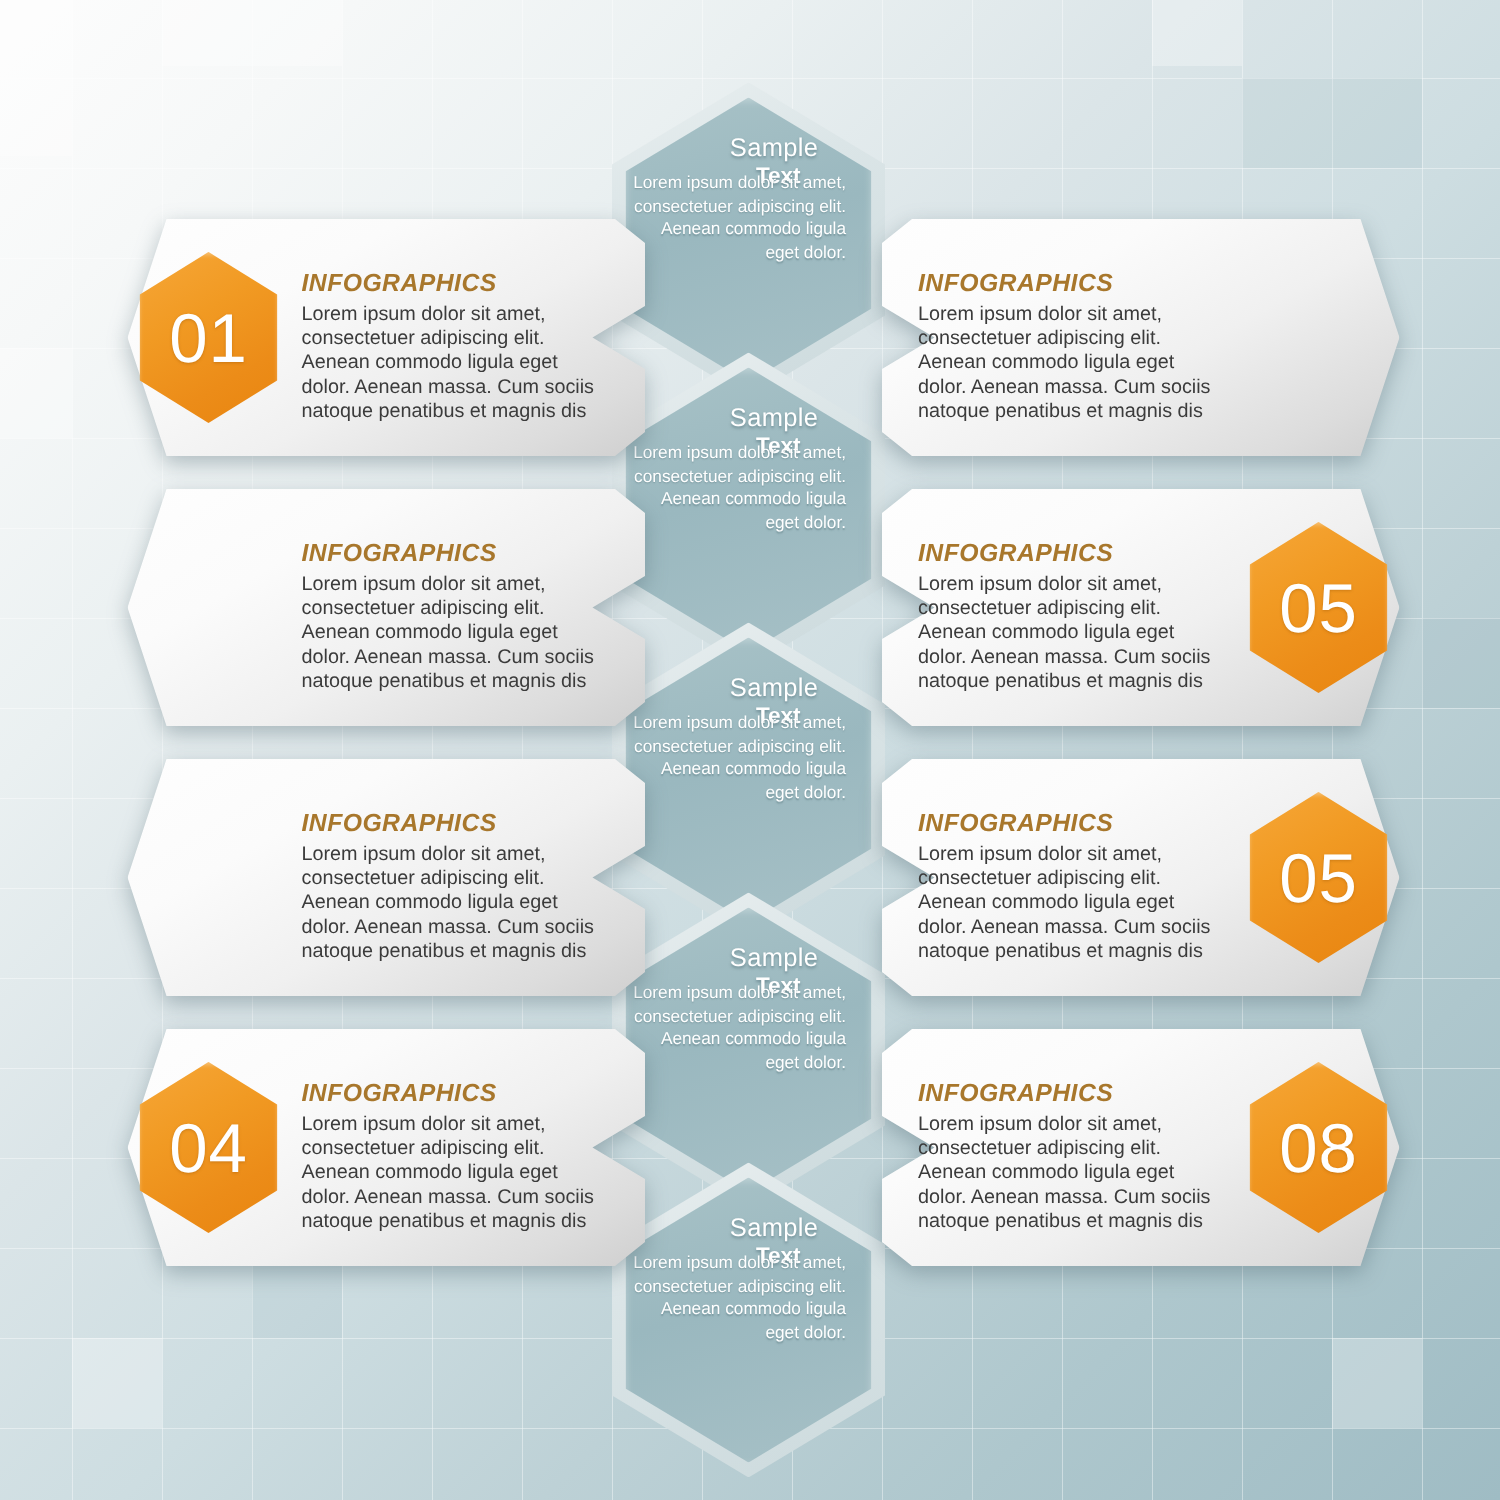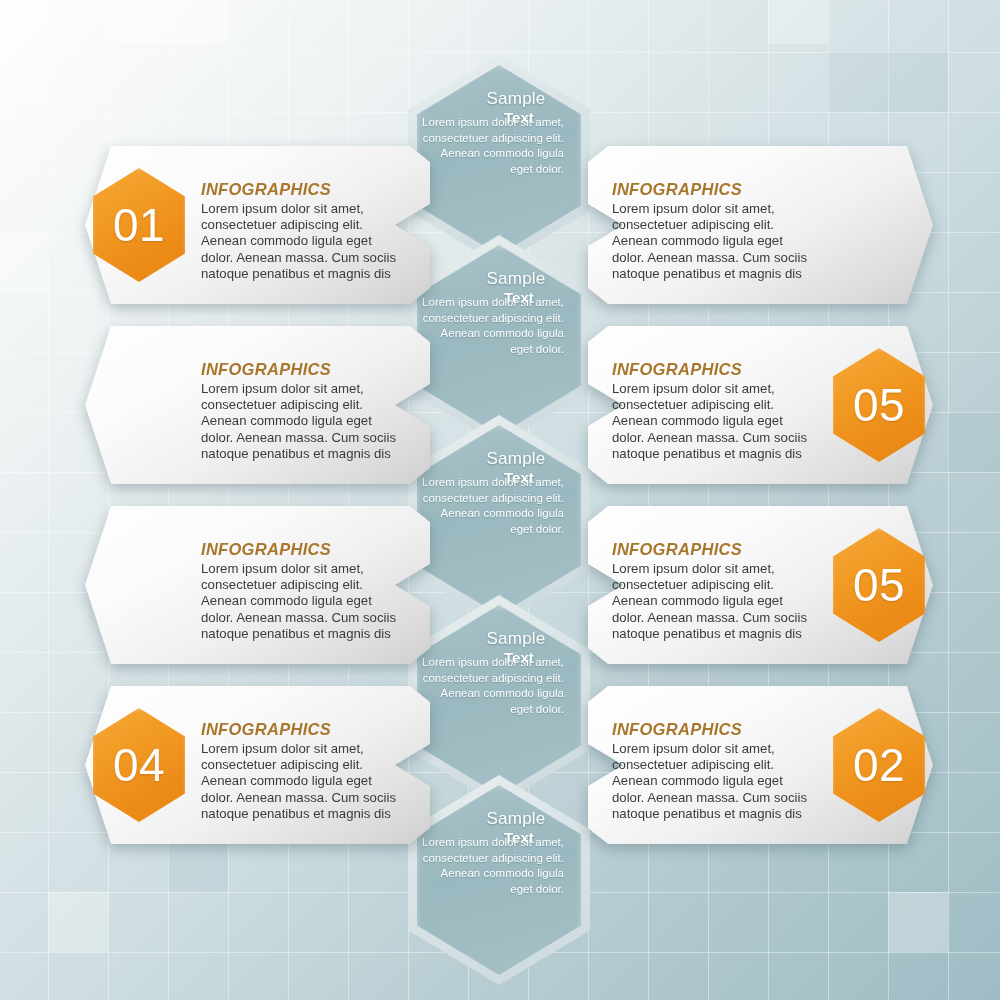--- a/index.html
+++ b/index.html
@@ -232,21 +232,21 @@
     </div>
     <div class="ptext">
       <p class="ptitle">INFOGRAPHICS</p>
       <p class="pbody">Lorem ipsum dolor sit amet, consectetuer adipiscing elit. Aenean commodo ligula eget dolor. Aenean massa. Cum sociis natoque penatibus et magnis dis</p>
     </div>
   </div>
 
   <div class="panel right" style="left:588px;top:686px;">
     <div class="plate"></div>
     <div class="badge">
-      <span class="num">02</span>
+      <span class="num">08</span>
     </div>
     <div class="ptext">
       <p class="ptitle">INFOGRAPHICS</p>
       <p class="pbody">Lorem ipsum dolor sit amet, consectetuer adipiscing elit. Aenean commodo ligula eget dolor. Aenean massa. Cum sociis natoque penatibus et magnis dis</p>
     </div>
   </div>
 
 </div>
 
 </body></html>

